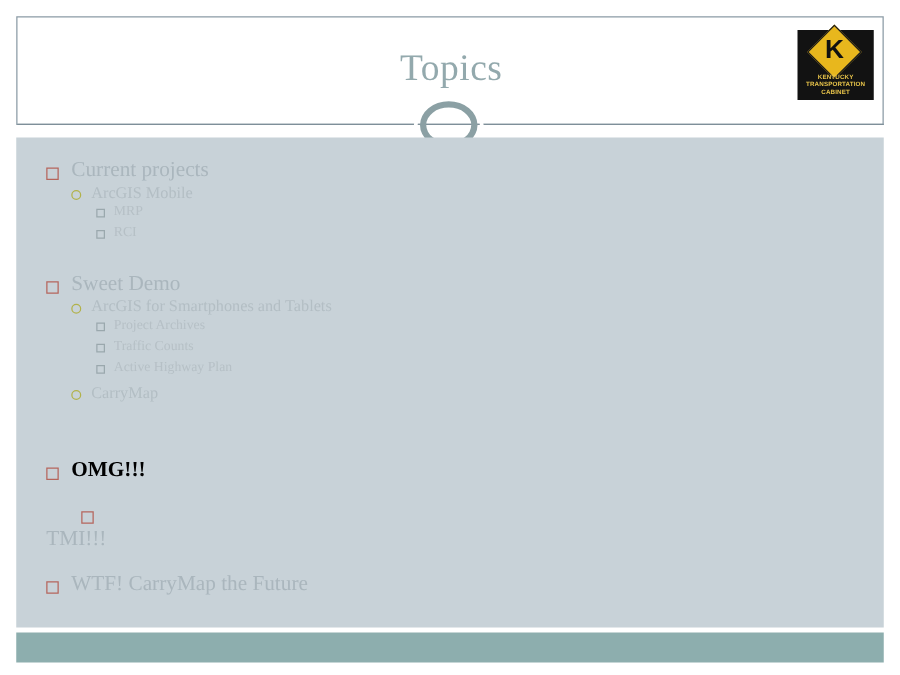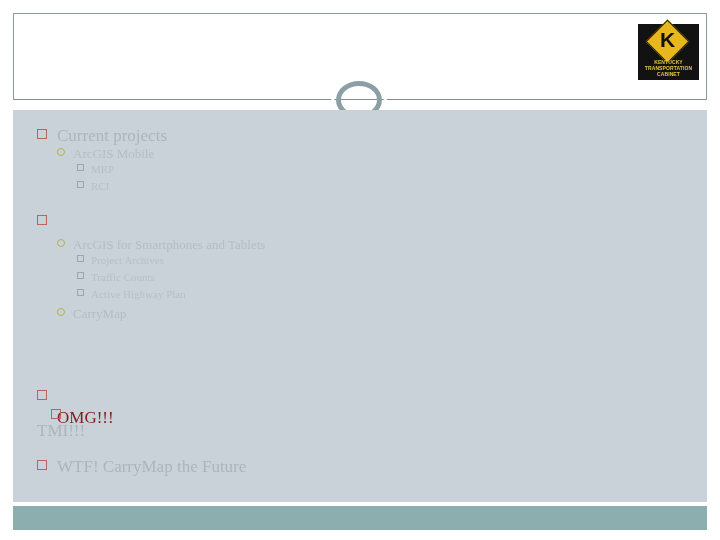--- a/index.html
+++ b/index.html
@@ -149,21 +149,21 @@
     position: absolute;
     left: 0;
     top: 0;
     width: 694px;
     height: 392px;
   }
 
   .bullet-row {
     position: absolute;
     display: flex;
-    align-items: center;
+    align-items: flex-end;
     white-space: nowrap;
   }
 
   .marker {
     display: inline-block;
     flex: 0 0 auto;
   }
 
   
   .lvl1 .marker {
@@ -174,23 +174,22 @@
     margin-right: 10px;
     position: relative;
     top: -2px;
   }
   .lvl1 .label {
     font-size: 17px;
     line-height: 20px;
     color: #aab6bd;
   }
   .lvl1.emphasis .label {
-    color: #7f1d1d;
-    font-weight: normal;
-    margin-top: 42px;
+    color: #000000;
+    font-weight: bold;
   }
 
   
   .lvl2 .marker {
     width: 8px;
     height: 8px;
     border: 1.5px solid #b2b24a;
     border-radius: 50%;
     box-sizing: border-box;
     margin-right: 8px;
@@ -218,20 +217,21 @@
     line-height: 14px;
     color: #b6c0c6;
   }
 </style>
 </head>
 <body>
 
 <div id="slide">
 
   <div id="header">
+    <div id="slide-title">Topics</div>
 
     <div id="logo">
       <div id="logo-diamond"></div>
       <div id="logo-k">K</div>
       <div id="logo-text">
         <div>KENTUCKY</div>
         <div>TRANSPORTATION</div>
         <div>CABINET</div>
       </div>
     </div>
@@ -254,20 +254,21 @@
         <div class="bullet-row lvl3" style="left: 64px; top: 52px;">
           <span class="marker"></span>
           <span class="label">MRP</span>
         </div>
         <div class="bullet-row lvl3" style="left: 64px; top: 69px;">
           <span class="marker"></span>
           <span class="label">RCI</span>
         </div>
         <div class="bullet-row lvl1" style="left: 24px; top: 107px;">
           <span class="marker"></span>
+          <span class="label">Sweet Demo</span>
         </div>
         <div class="bullet-row lvl2" style="left: 44px; top: 127px;">
           <span class="marker"></span>
           <span class="label">ArcGIS for Smartphones and Tablets</span>
         </div>
         <div class="bullet-row lvl3" style="left: 64px; top: 143px;">
           <span class="marker"></span>
           <span class="label">Project Archives</span>
         </div>
         <div class="bullet-row lvl3" style="left: 64px; top: 160px;">

